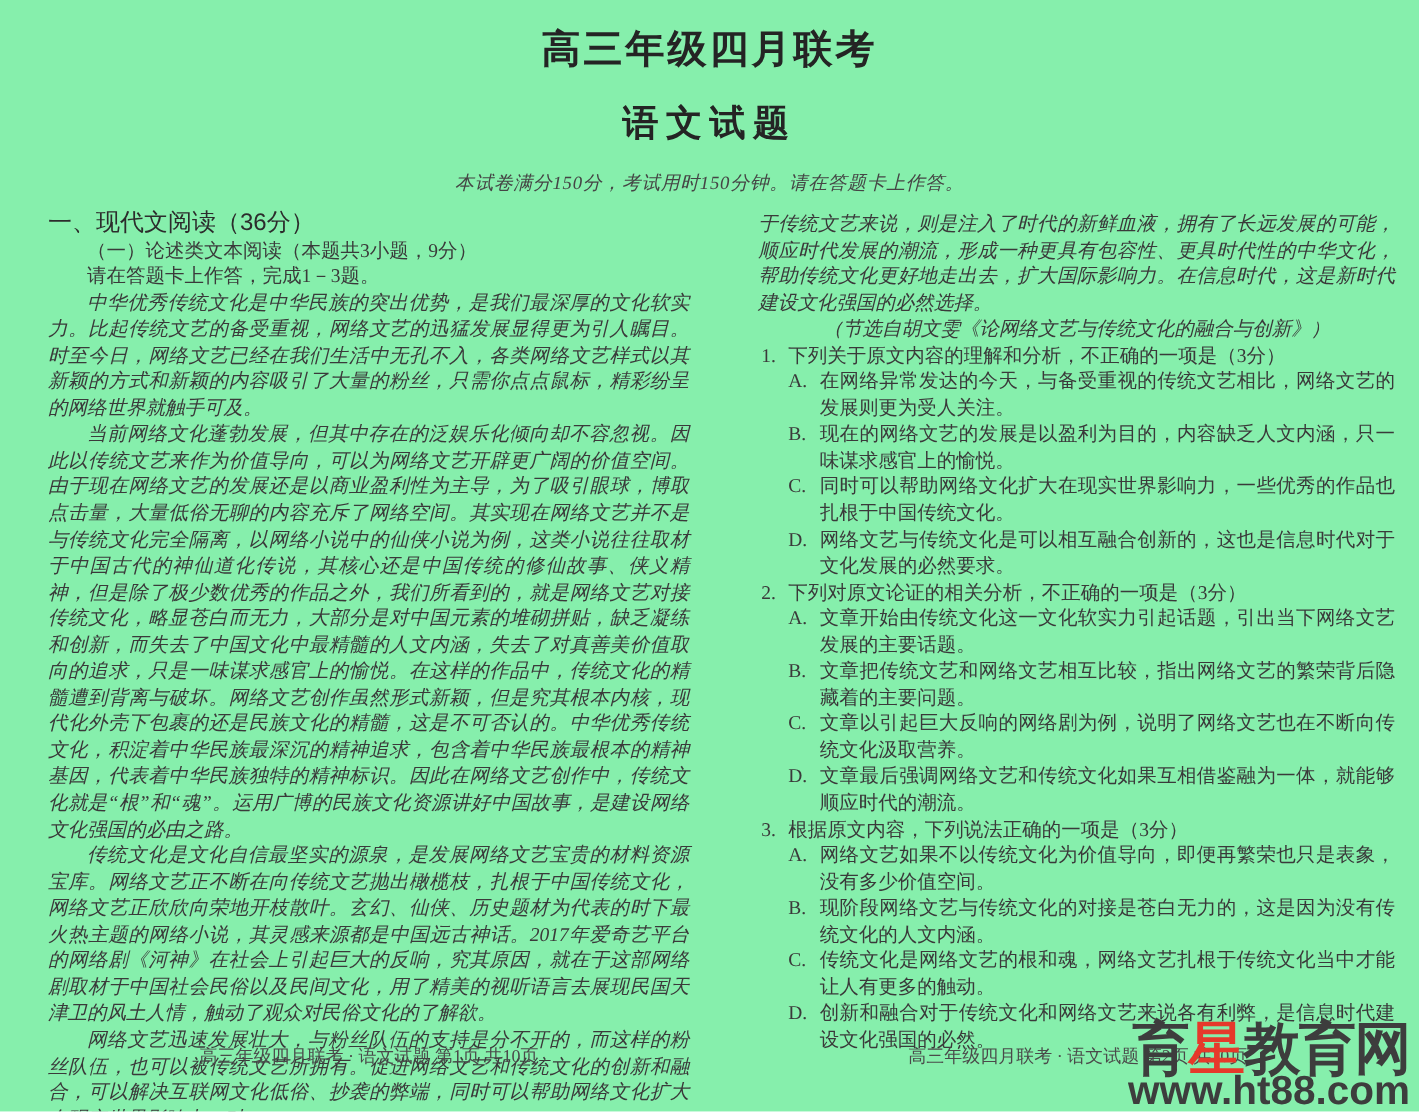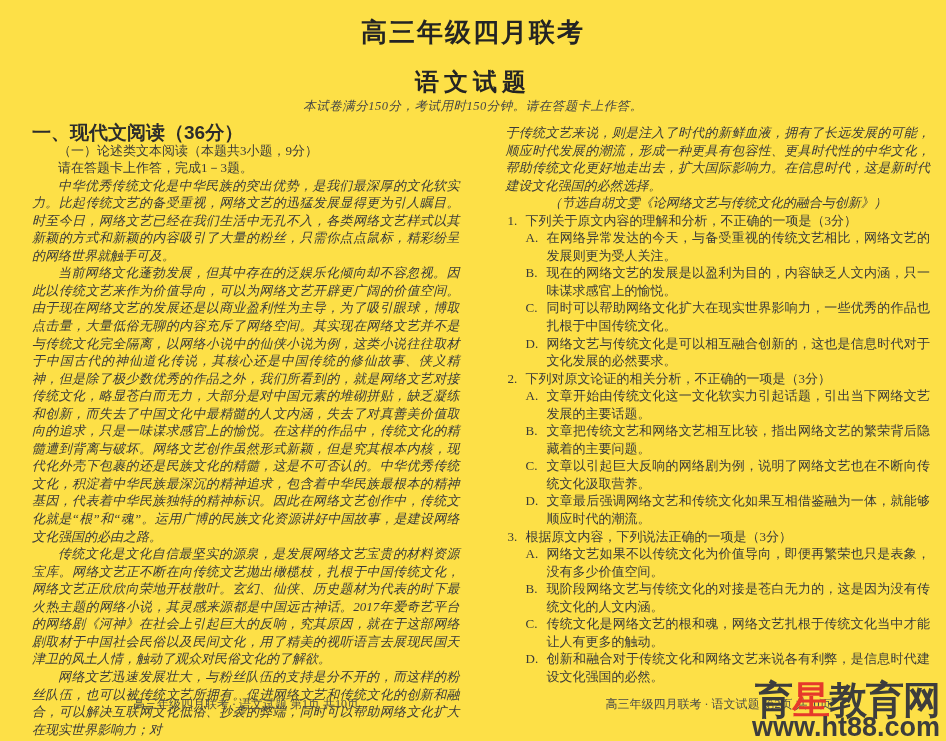--- a/index.html
+++ b/index.html
@@ -1,47 +1,47 @@
 <!DOCTYPE html>
 <html><head>
 <meta charset="utf-8">
 <style>
   * { margin: 0; padding: 0; box-sizing: border-box; }
   html, body { background: #ffffff; }
   .page {
     width: 946px; height: 741px;
-    background: #fde047;
+    background: #86efac;
     position: relative;
     overflow: hidden;
     font-family: "Liberation Serif", serif;
     color: #3a3a3a;
   }
   .hdr { text-align: center; }
   .title {
     padding-top: 15px;
     font-size: 26px; font-weight: bold; color: #242424;
     letter-spacing: 2px;
   }
   .subtitle {
     margin-top: 16px;
     font-size: 24px; font-weight: bold; color: #242424;
     letter-spacing: 5px;
   }
   .note {
-    margin-top: 0;
+    margin-top: 16px;
     font-size: 12.5px; font-style: italic; color: #454545;
     letter-spacing: 0.5px;
   }
   .columns { display: flex; margin: 9px 16px 0 32px; }
   .col { font-size: 13px; line-height: 17.55px; text-align: justify; }
   .col-left  { width: 428px; }
   .col-right { width: 425px; margin-left: 46px; }
   .heading {
     font-family: "Liberation Sans", sans-serif;
-    font-weight: bold; color: #2c2c2c; font-size: 19px;
+    font-weight: normal; color: #2c2c2c; font-size: 16px;
   }
   .subheading, .instruction { text-indent: 2em; }
   .para { text-indent: 2em; font-style: italic; }
   .para.cont { text-indent: 0; }
   .source { text-align: center; font-style: italic; }
   .q-stem { display: flex; }
   .q-num { flex: none; width: 20px; padding-left: 2px; }
   .stem-text { flex: 1; }
   .option { display: flex; margin-left: 20px; }
   .opt-label { flex: none; width: 21px; }

